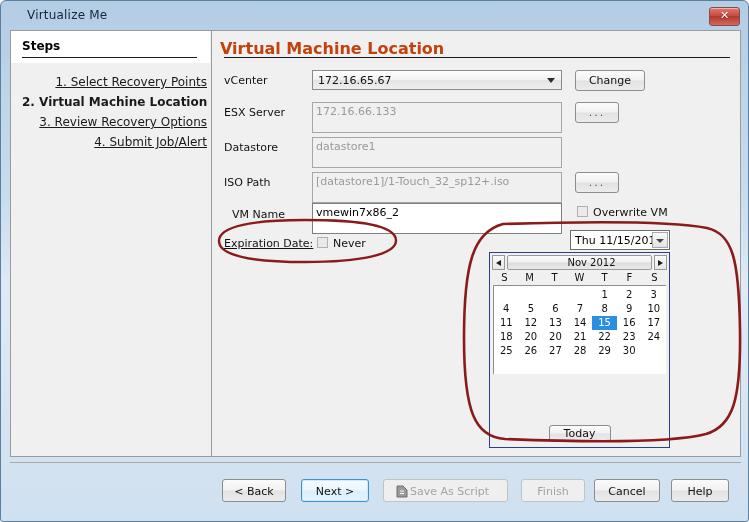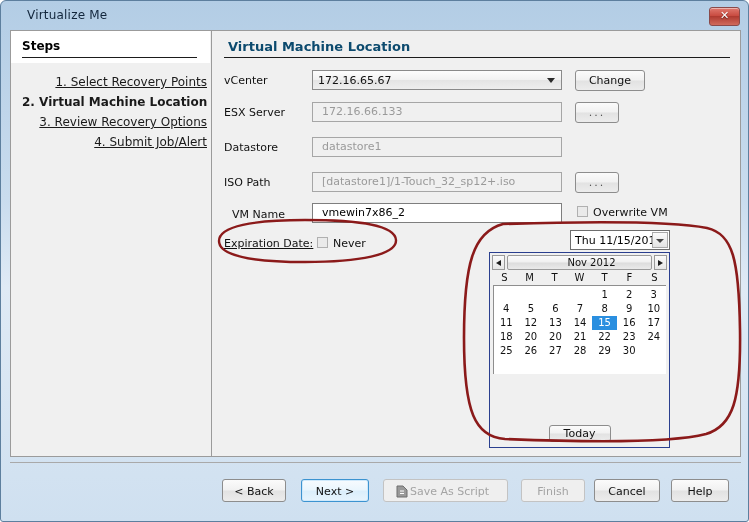--- a/index.html
+++ b/index.html
@@ -58,36 +58,36 @@
     font-size:12px;color:#1a1a1a;margin-bottom:6px;
     text-decoration:underline;cursor:default;white-space:nowrap;text-align:right;
   }
   .step.current{font-weight:bold;text-decoration:none;}
   .content{
     position:absolute;left:210px;top:29px;width:530px;height:427px;
     background:#f0f0f0;border:1px solid #9b9b9b;
     box-sizing:border-box;
   }
   .content-title{
-    position:absolute;left:16px;top:8px;
-    font-size:13px;font-weight:bold;color:#0c4a6e;
+    position:absolute;left:8px;top:8px;
+    font-size:16px;font-weight:bold;color:#c2410c;
   }
   .content-underline{
     position:absolute;left:12px;top:26px;right:10px;height:0;
     border-top:1px solid #1b1b1b;
   }
   
   .row-label{
     position:absolute;font-size:11px;color:#111;white-space:nowrap;
   }
   .field{
-    position:absolute;box-sizing:border-box;height:20px;
+    position:absolute;box-sizing:border-box;height:31px;
     border:1px solid #a6a6a6;background:#f0f0f0;
     font-size:11px;color:#9a9a9a;
-    padding:2px 0 0 9px;white-space:nowrap;overflow:hidden;
+    padding:2px 0 0 3px;white-space:nowrap;overflow:hidden;
   }
   .field.editable{background:#ffffff;border:1px solid #7e7e7e;color:#000;}
   .combo{
     position:absolute;box-sizing:border-box;height:20px;
     border:1px solid #8a8a8a;
     background:linear-gradient(to bottom,#fdfdfd 0%,#f2f2f2 48%,#e4e4e4 52%,#eeeeee 100%);
     font-size:11px;color:#111;padding:3px 0 0 5px;white-space:nowrap;
   }
   .combo .arrow{
     position:absolute;right:6px;top:7px;width:0;height:0;

